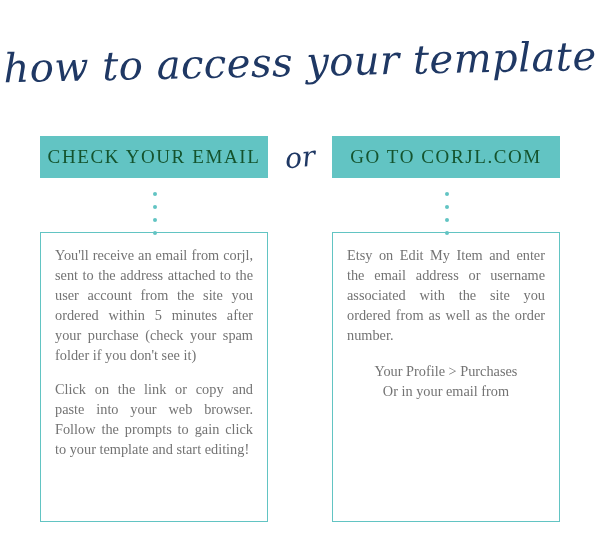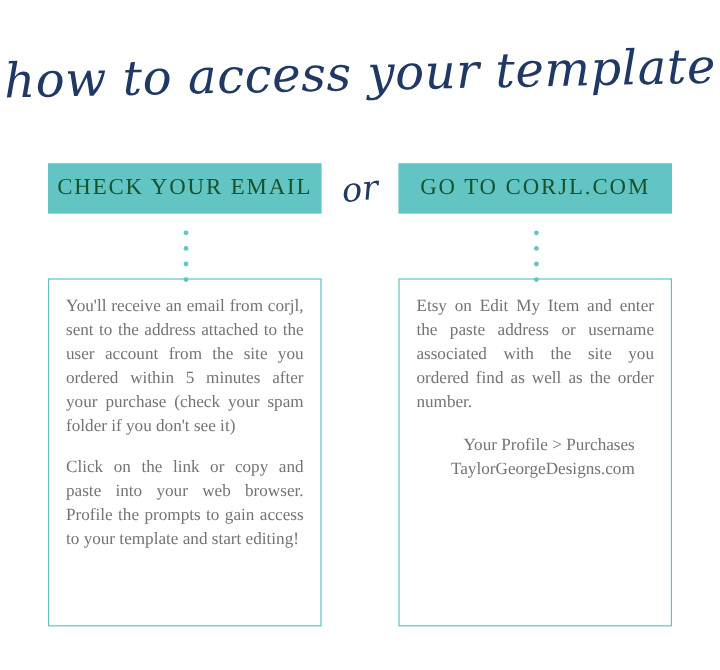--- a/index.html
+++ b/index.html
@@ -113,21 +113,21 @@
   .p {
     margin: 0 0 14px 0;
     text-align: justify;
     text-justify: inter-word;
   }
   .p:last-child { margin-bottom: 0; }
   .b { font-weight: normal; }
 
   .list-center {
     margin: 16px;
-    text-align: right;
+    text-align: center;
     line-height: 20px;
   }
 </style>
 </head>
 <body>
 
 <div class="page">
 
   <div class="title">how to access your template</div>
 
@@ -150,24 +150,24 @@
 
   <div class="dots dots-right">
     <span></span>
     <span></span>
     <span></span>
     <span></span>
   </div>
 
   <div class="box box-left">
     <p class="p"><span>You'll receive an email from </span><span class="b">corjl</span><span>, sent to the address attached to the user account from the site you ordered within </span><span class="b">5 minutes after your purchase</span><span> (check your spam folder if you don't see it)</span></p>
-    <p class="p"><span>Click on the link or copy and paste into your web browser. Profile the prompts to gain access to your template and start editing!</span></p>
+    <p class="p"><span>Click on the link or copy and paste into your web browser. Follow the prompts to gain click to your template and start editing!</span></p>
   </div>
 
   <div class="box box-right">
-    <p class="p"><span>Etsy on </span><span class="b">Edit My Item</span><span> and enter the </span><span class="b">paste address or username</span><span> associated with the site you ordered find as well as the </span><span class="b">order number.</span></p>
+    <p class="p"><span>Etsy on </span><span class="b">Edit My Item</span><span> and enter the </span><span class="b">email address or username</span><span> associated with the site you ordered from as well as the </span><span class="b">order number.</span></p>
     <div class="list-center">
         <div>Your Profile &gt; Purchases</div>
-        <div>TaylorGeorgeDesigns.com</div>
+        <div>Or in your email from</div>
       </div>
   </div>
 
 </div>
 
 </body></html>

